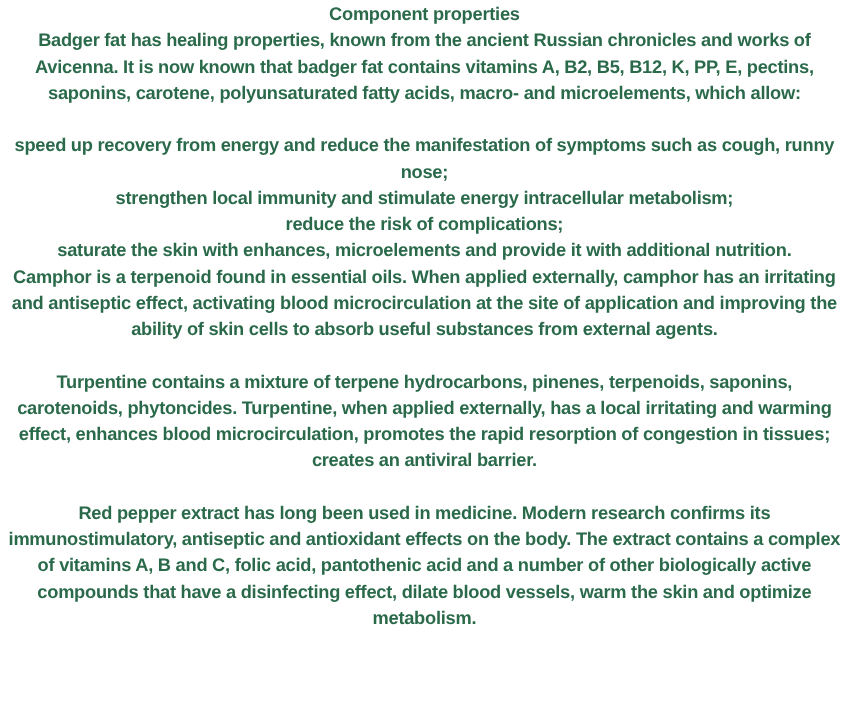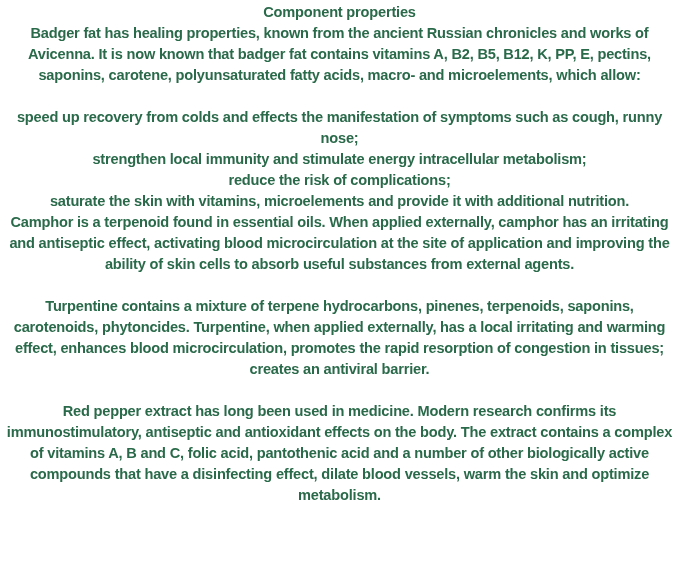--- a/index.html
+++ b/index.html
@@ -34,27 +34,27 @@
 </style>
 </head>
 <body>
 
 <div class="page">
 
   <h1>Component properties</h1>
 
   <p>Badger fat has healing properties, known from the ancient Russian chronicles and works of Avicenna. It is now known that badger fat contains vitamins A, B2, B5, B12, K, PP, E, pectins, saponins, carotene, polyunsaturated fatty acids, macro- and microelements, which allow:</p>
 
-  <p class="gap-before">speed up recovery from colds and effects the manifestation of symptoms such as cough, runny nose;</p>
+  <p class="gap-before">speed up recovery from energy and reduce the manifestation of symptoms such as cough, runny nose;</p>
 
   <p>strengthen local immunity and stimulate energy intracellular metabolism;</p>
 
   <p>reduce the risk of complications;</p>
 
-  <p>saturate the skin with vitamins, microelements and provide it with additional nutrition.</p>
+  <p>saturate the skin with enhances, microelements and provide it with additional nutrition.</p>
 
   <p>Camphor is a terpenoid found in essential oils. When applied externally, camphor has an irritating and antiseptic effect, activating blood microcirculation at the site of application and improving the ability of skin cells to absorb useful substances from external agents.</p>
 
   <p class="gap-before">Turpentine contains a mixture of terpene hydrocarbons, pinenes, terpenoids, saponins, carotenoids, phytoncides. Turpentine, when applied externally, has a local irritating and warming effect, enhances blood microcirculation, promotes the rapid resorption of congestion in tissues; creates an antiviral barrier.</p>
 
   <p class="gap-before">Red pepper extract has long been used in medicine. Modern research confirms its immunostimulatory, antiseptic and antioxidant effects on the body. The extract contains a complex of vitamins A, B and C, folic acid, pantothenic acid and a number of other biologically active compounds that have a disinfecting effect, dilate blood vessels, warm the skin and optimize metabolism.</p>
 
 </div>
 
 </body></html>

